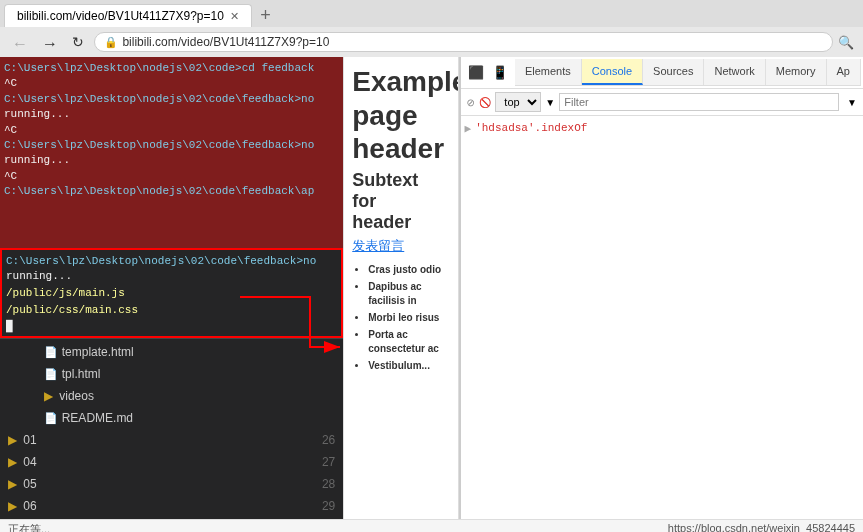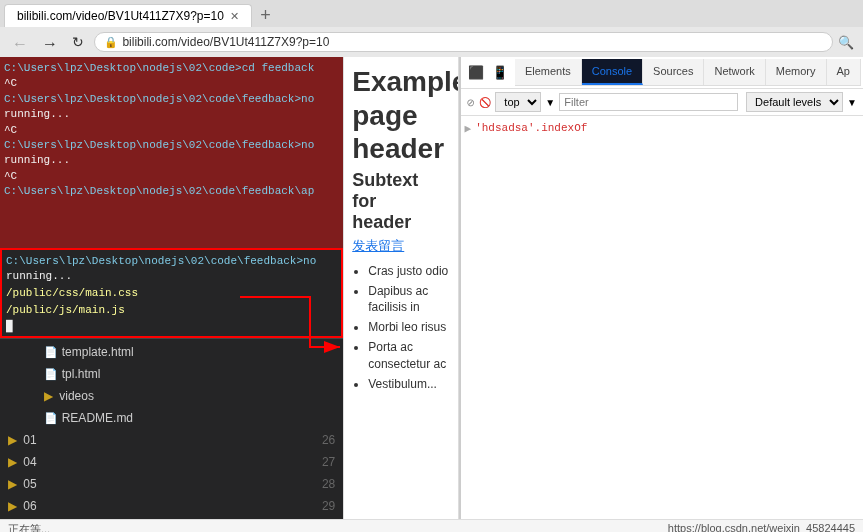--- a/index.html
+++ b/index.html
@@ -28,28 +28,28 @@
     
     .file-tree { background: #252526; color: #ccc; font-size: 12px; font-family: Arial, sans-serif; border-top: 1px solid #444; padding: 2px 0; overflow: hidden; }
     .tree-item { display: flex; align-items: center; padding: 2px 8px; gap: 4px; line-height: 1.5; }
     .tree-item .indent1 { margin-left: 16px; }
 
     
     .middle-panel { width: 120px; background: #fff; border-left: 1px solid #ddd; border-right: 1px solid #ddd; overflow: hidden; padding: 8px; }
     .page-title { font-size: 28px; font-weight: bold; color: #333; line-height: 1.2; margin-bottom: 4px; }
     .page-subtitle { font-size: 18px; font-weight: bold; color: #333; margin-bottom: 4px; }
     .page-link { color: #1a73e8; font-size: 13px; text-decoration: underline; margin-bottom: 8px; display: block; }
-    .page-list { padding-left: 16px; font-size: 12px; color: #333; }
+    .page-list { padding-left: 16px; font-size: 10px; color: #333; font-weight: bold; }
     .page-list li { margin-bottom: 3px; line-height: 1.4; }
 
     
     .devtools-panel { flex: 1; background: #fff; border-left: 2px solid #ccc; display: flex; flex-direction: column; }
     .devtools-tabs { display: flex; background: #f3f3f3; border-bottom: 1px solid #ddd; font-size: 11px; overflow: hidden; }
     .devtools-tab { padding: 6px 10px; cursor: pointer; white-space: nowrap; color: #444; border-right: 1px solid #e0e0e0; }
-    .devtools-tab.active { background: #0f172a; color: #1a73e8; border-bottom: 2px solid #1a73e8; }
+    .devtools-tab.active { background: #fef9c3; color: #1a73e8; border-bottom: 2px solid #1a73e8; }
     .devtools-toolbar { display: flex; align-items: center; padding: 3px 6px; border-bottom: 1px solid #ddd; gap: 4px; font-size: 11px; background: #fff; }
     .devtools-selector { padding: 2px 4px; font-size: 11px; border: 1px solid #ccc; }
     .filter-input { flex: 1; padding: 2px 4px; font-size: 11px; border: 1px solid #ccc; }
     .level-select { padding: 2px 4px; font-size: 11px; border: 1px solid #ccc; }
     .devtools-content { flex: 1; padding: 4px; font-family: 'Courier New', monospace; font-size: 11px; overflow: hidden; }
     .console-line { display: flex; align-items: flex-start; gap: 4px; color: #333; padding: 2px 0; }
     .console-arrow { color: #aaa; cursor: pointer; }
     .console-error { color: #d32f2f; }
     .devtools-icon-btn { background: none; border: none; cursor: pointer; font-size: 13px; color: #555; padding: 2px; }
 
@@ -105,22 +105,22 @@
 
       <div class="terminal-line"></div>
 
       <div class="terminal-line"></div>
 
     </div>
 
     <div class="file-list-area red-box">
       <div class="terminal-line path">C:\Users\lpz\Desktop\nodejs\02\code\feedback&gt;no</div>
       <div class="terminal-line">running...</div>
+      <div class="file-item">/public/js/main.js</div>
       <div class="file-item">/public/css/main.css</div>
-      <div class="file-item">/public/js/main.js</div>
       <div class="blink">█</div>
     </div>
 
     <div class="file-tree">
       <div class="tree-item">
         <span class="indent1" style="display:inline-block; width:16px;"></span>
         <span style="color:#aaa; font-size:11px;">📄</span>
         <span>template.html</span>
       </div>
       <div class="tree-item">
@@ -209,23 +209,20 @@
 
     <div class="devtools-toolbar">
       <span style="font-size:10px; color:#888;">⊘</span>
       <span style="font-size:10px; color:#888;">🚫</span>
       <select class="devtools-selector">
         <option>top</option>
       </select>
       <span style="font-size:10px;">▼</span>
       <input type="text" class="filter-input" placeholder="Filter" style="">
       <span style="font-size:10px; color:#888;"></span>
-      <select class="level-select">
-        <option>Default levels</option>
-      </select>
       <span style="font-size:10px;">▼</span>
     </div>
 
     <div class="devtools-content">
       <div class="console-line">
         <span class="console-arrow">▶</span>
         <span class="console-error">'hdsadsa'.indexOf</span>
       </div>
     </div>
   </div>

